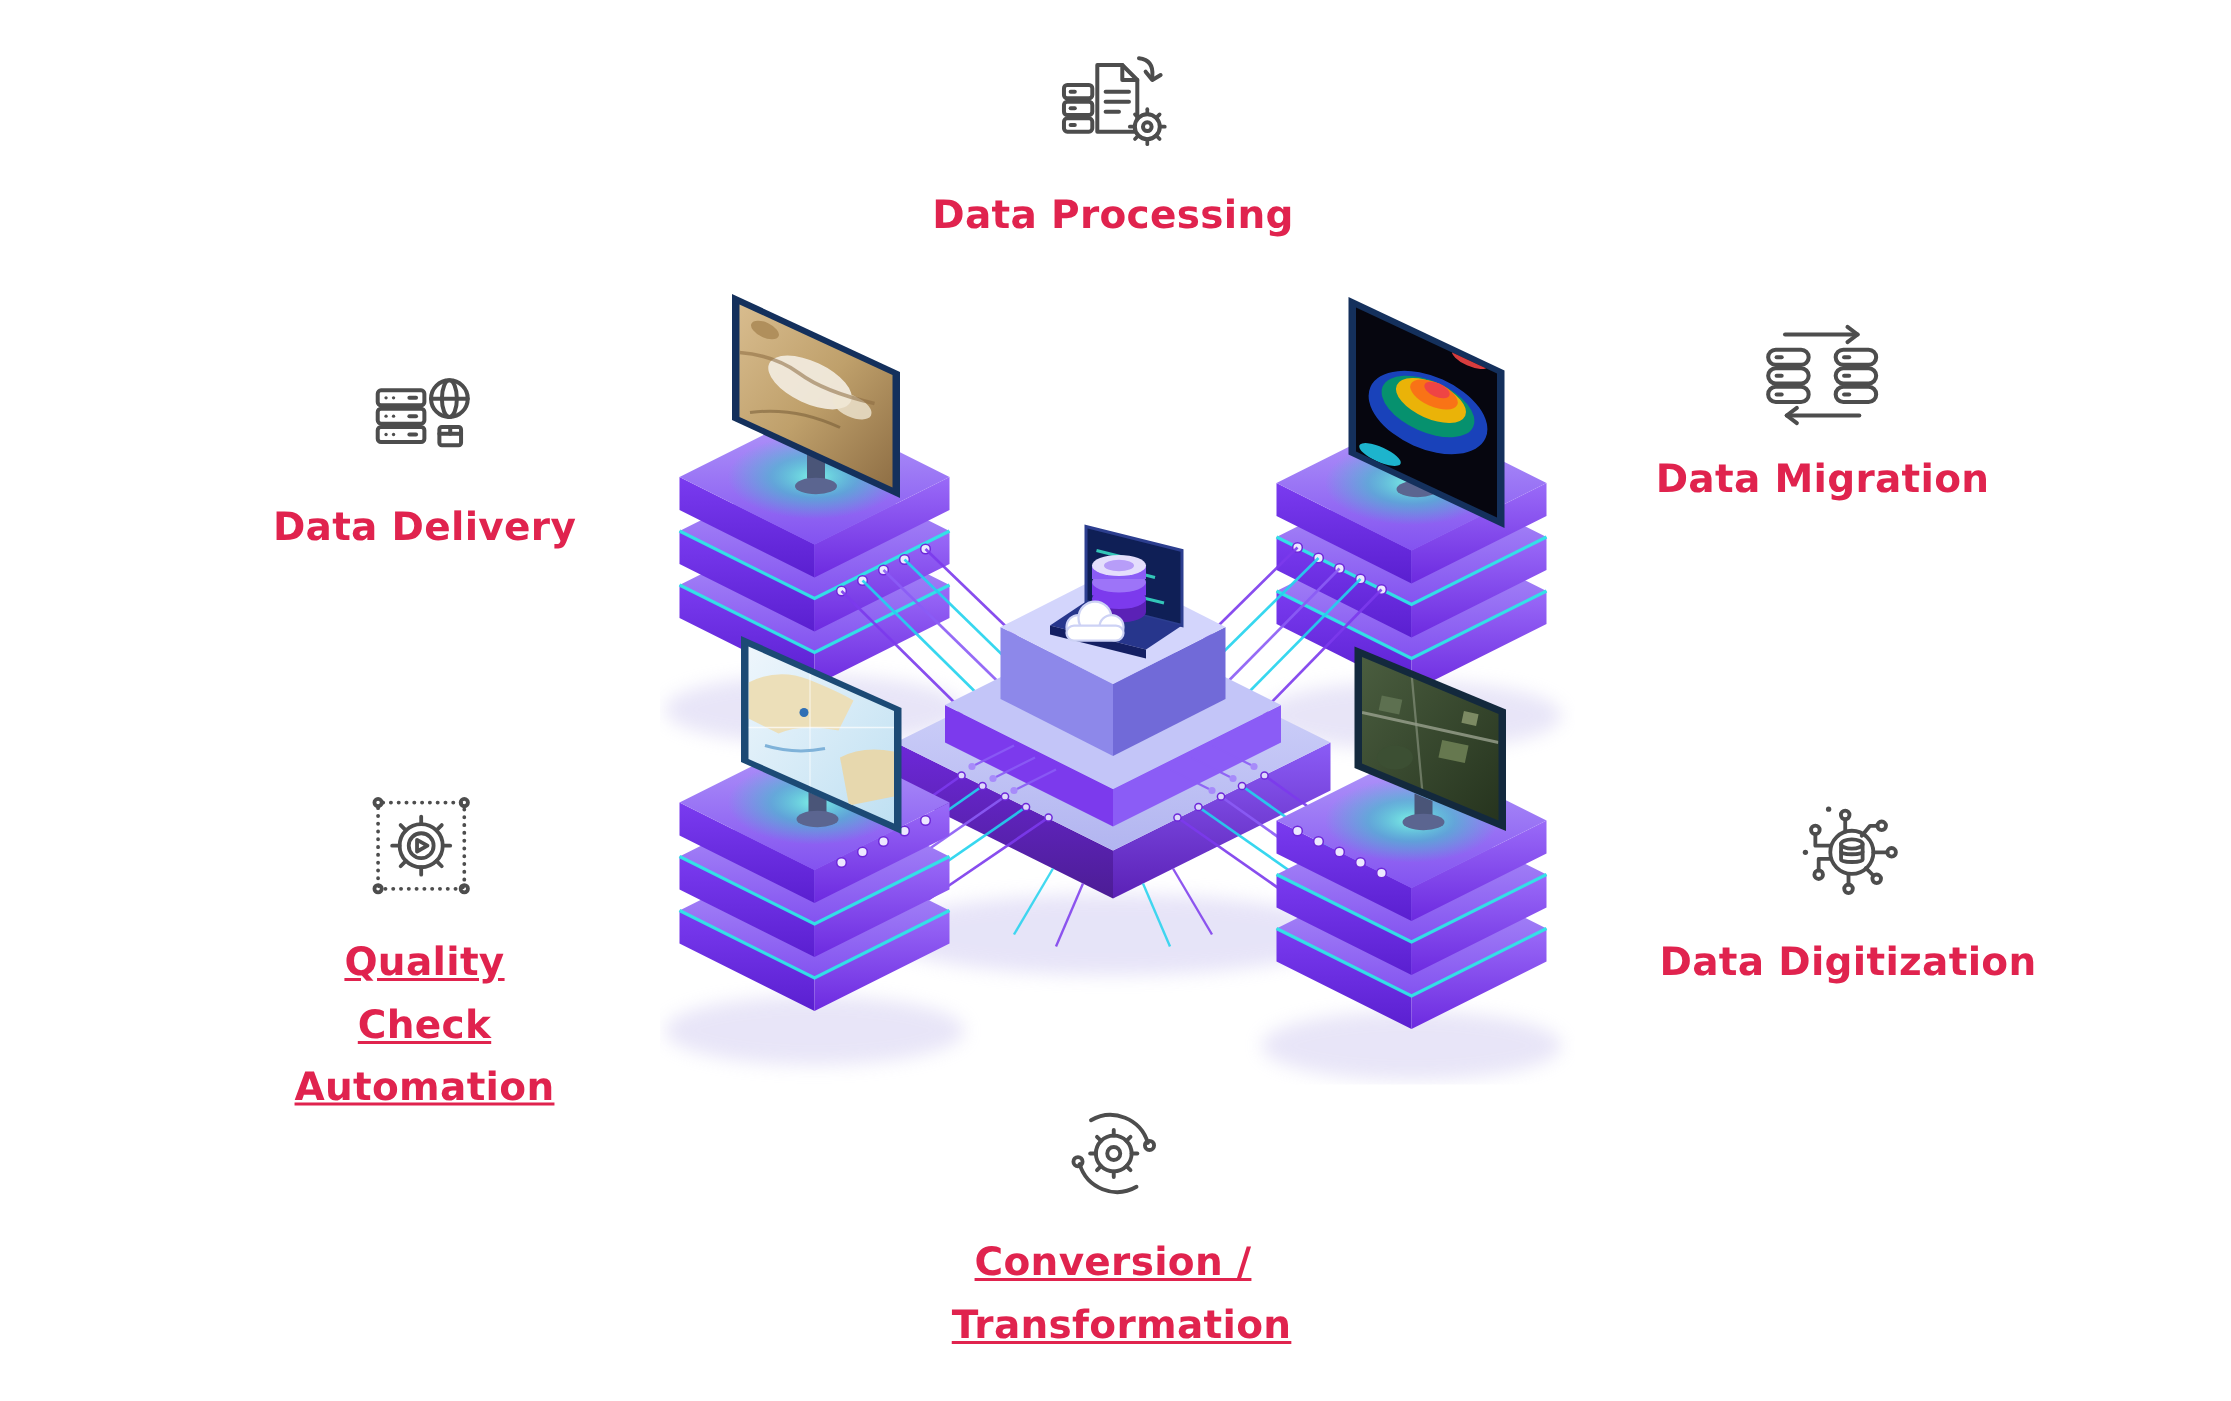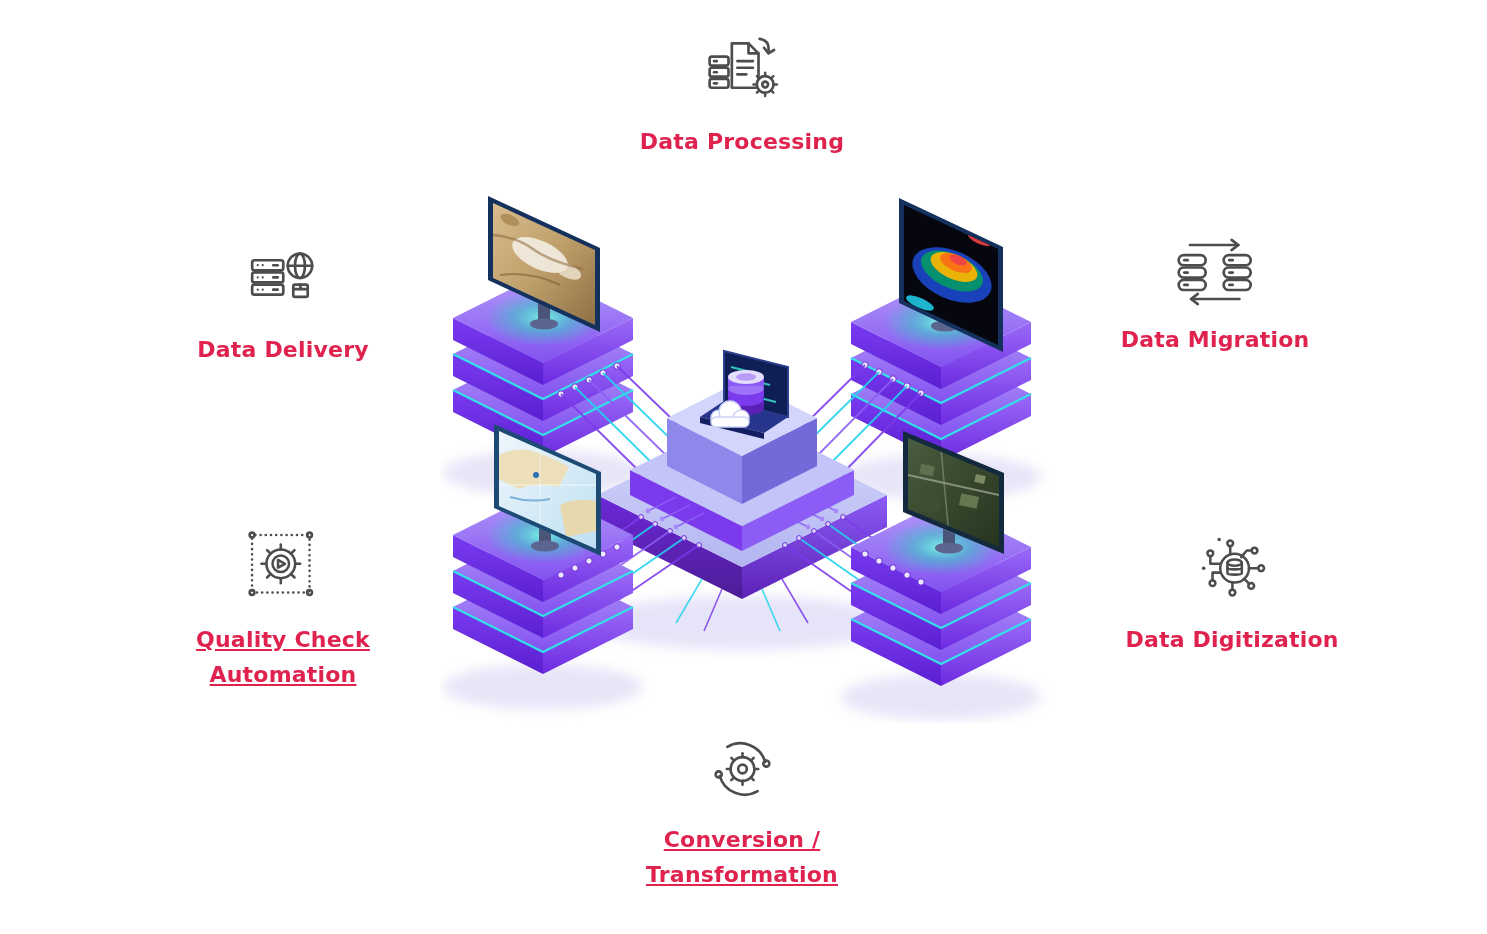--- a/index.html
+++ b/index.html
@@ -4,21 +4,21 @@
 <style>
   * { margin:0; padding:0; box-sizing:border-box; }
   html,body { background:#ffffff; }
   body {
     width:1487px; height:934px; position:relative; overflow:hidden;
     font-family:"DejaVu Sans","Liberation Sans",sans-serif;
   }
   .canvas { position:absolute; left:0; top:0; width:1487px; height:934px; }
   .node { position:absolute; display:flex; flex-direction:column; align-items:center; transform:translateX(-50%); }
   .node .label {
-    margin-top:14px; font-size:22px; font-weight:bold; color:#e0234e;
+    margin-top:14px; font-size:26px; font-weight:bold; color:#e0234e;
     text-align:center; line-height:1.6; letter-spacing:0.2px;
   }
   .label.nowrap { white-space:nowrap; }
   .label.w180 { width:180px;text-decoration:underline; }
   .label.w215 { width:215px;text-decoration:underline; }
   .icon { display:block; }
   .illustration { position:absolute; left:440px; top:175px; width:610px; height:548px; }
 </style>
 </head>
 <body>
@@ -383,21 +383,21 @@
       <circle cx="51" cy="25" r="11" fill="#ffffff"></circle>
       <ellipse cx="51" cy="25" rx="4.5" ry="11"></ellipse>
       <line x1="40" y1="25" x2="62" y2="25"></line>
       <rect x="45" y="42" width="13" height="11" rx="1.5" fill="#ffffff"></rect>
       <path d="M45,46 h13"></path>
       <line x1="51.5" y1="42" x2="51.5" y2="46"></line>
     </svg>
     <div class="label nowrap">Data Delivery</div>
   </div>
 
-  <div class="node" style="left:1215px; top:236px;">
+  <div class="node" style="left:1215px; top:214px;">
     <svg class="icon" width="86" height="72" viewBox="0 0 76 64" fill="none" stroke="#4d4d4d" stroke-width="2.4" stroke-linecap="round" stroke-linejoin="round">
       <path d="M16,8 h43"></path>
       <path d="M53,3.5 L59,8 L53,12.5"></path>
       <path d="M60,56 h-43"></path>
       <path d="M23,51.5 L17,56 L23,60.5"></path>
       <rect x="6" y="17" width="24" height="9" rx="4.5"></rect>
       <rect x="6" y="28" width="24" height="9" rx="4.5"></rect>
       <rect x="6" y="39" width="24" height="9" rx="4.5"></rect>
       <rect x="46" y="17" width="24" height="9" rx="4.5"></rect>
       <rect x="46" y="28" width="24" height="9" rx="4.5"></rect>

